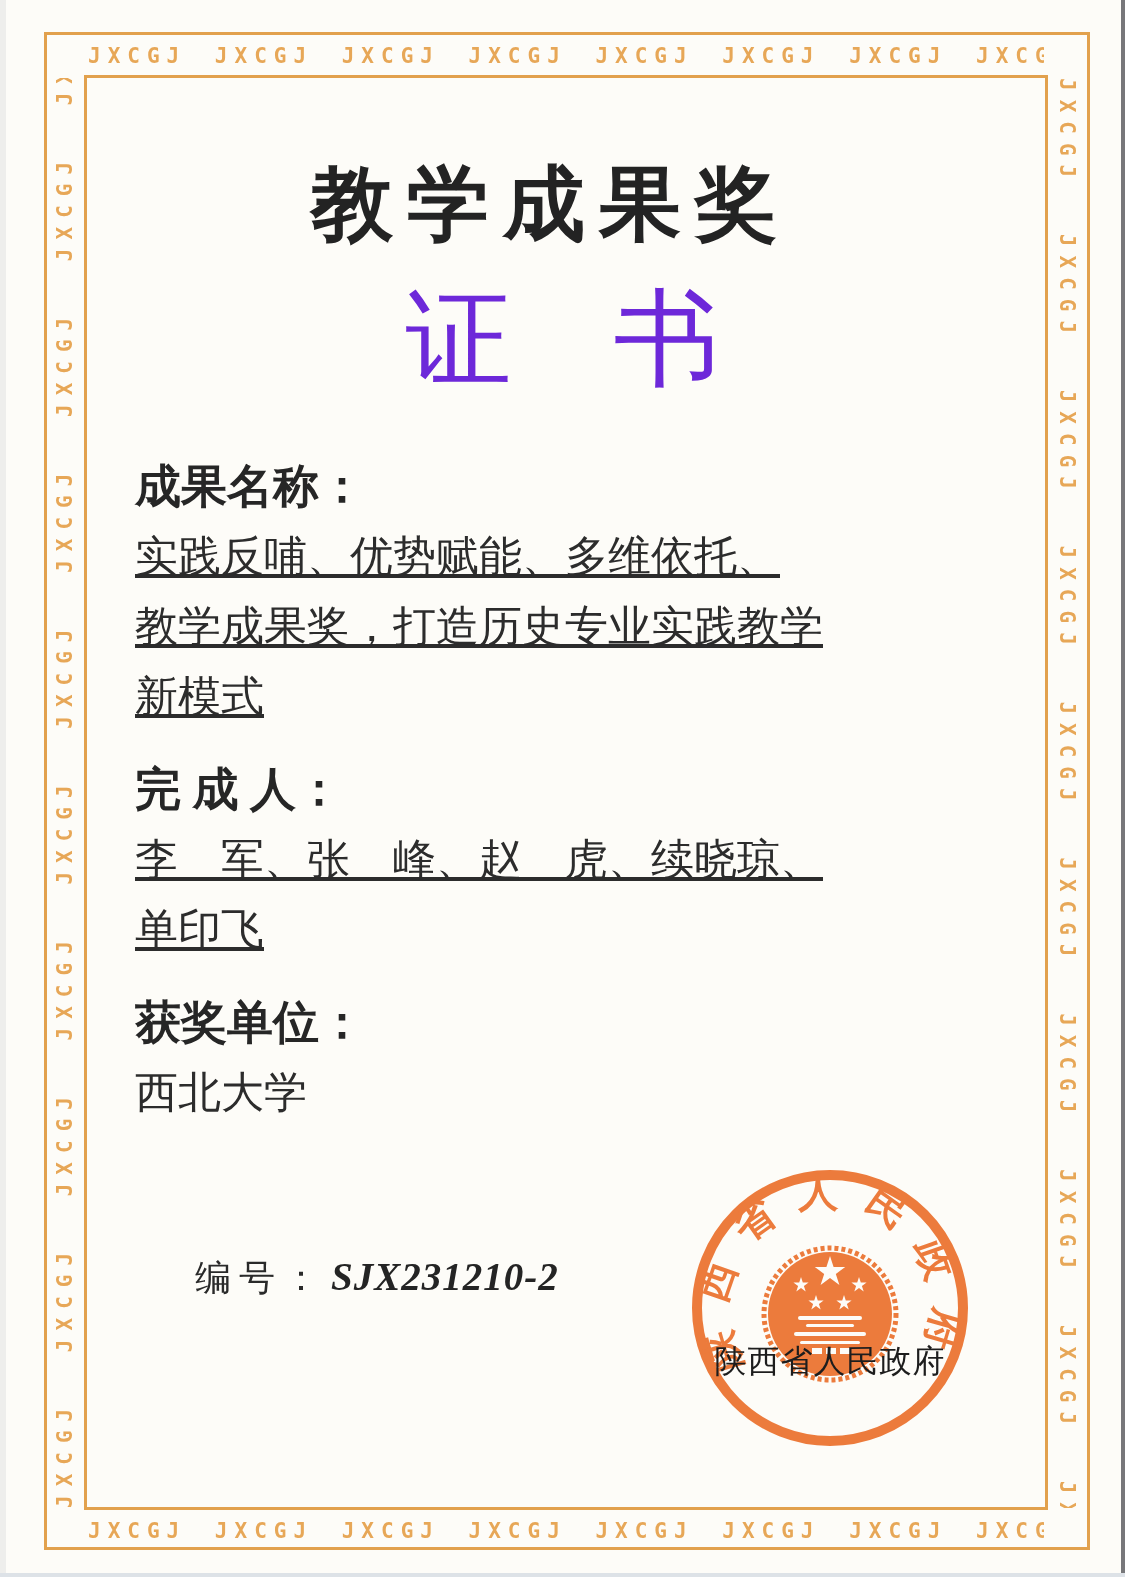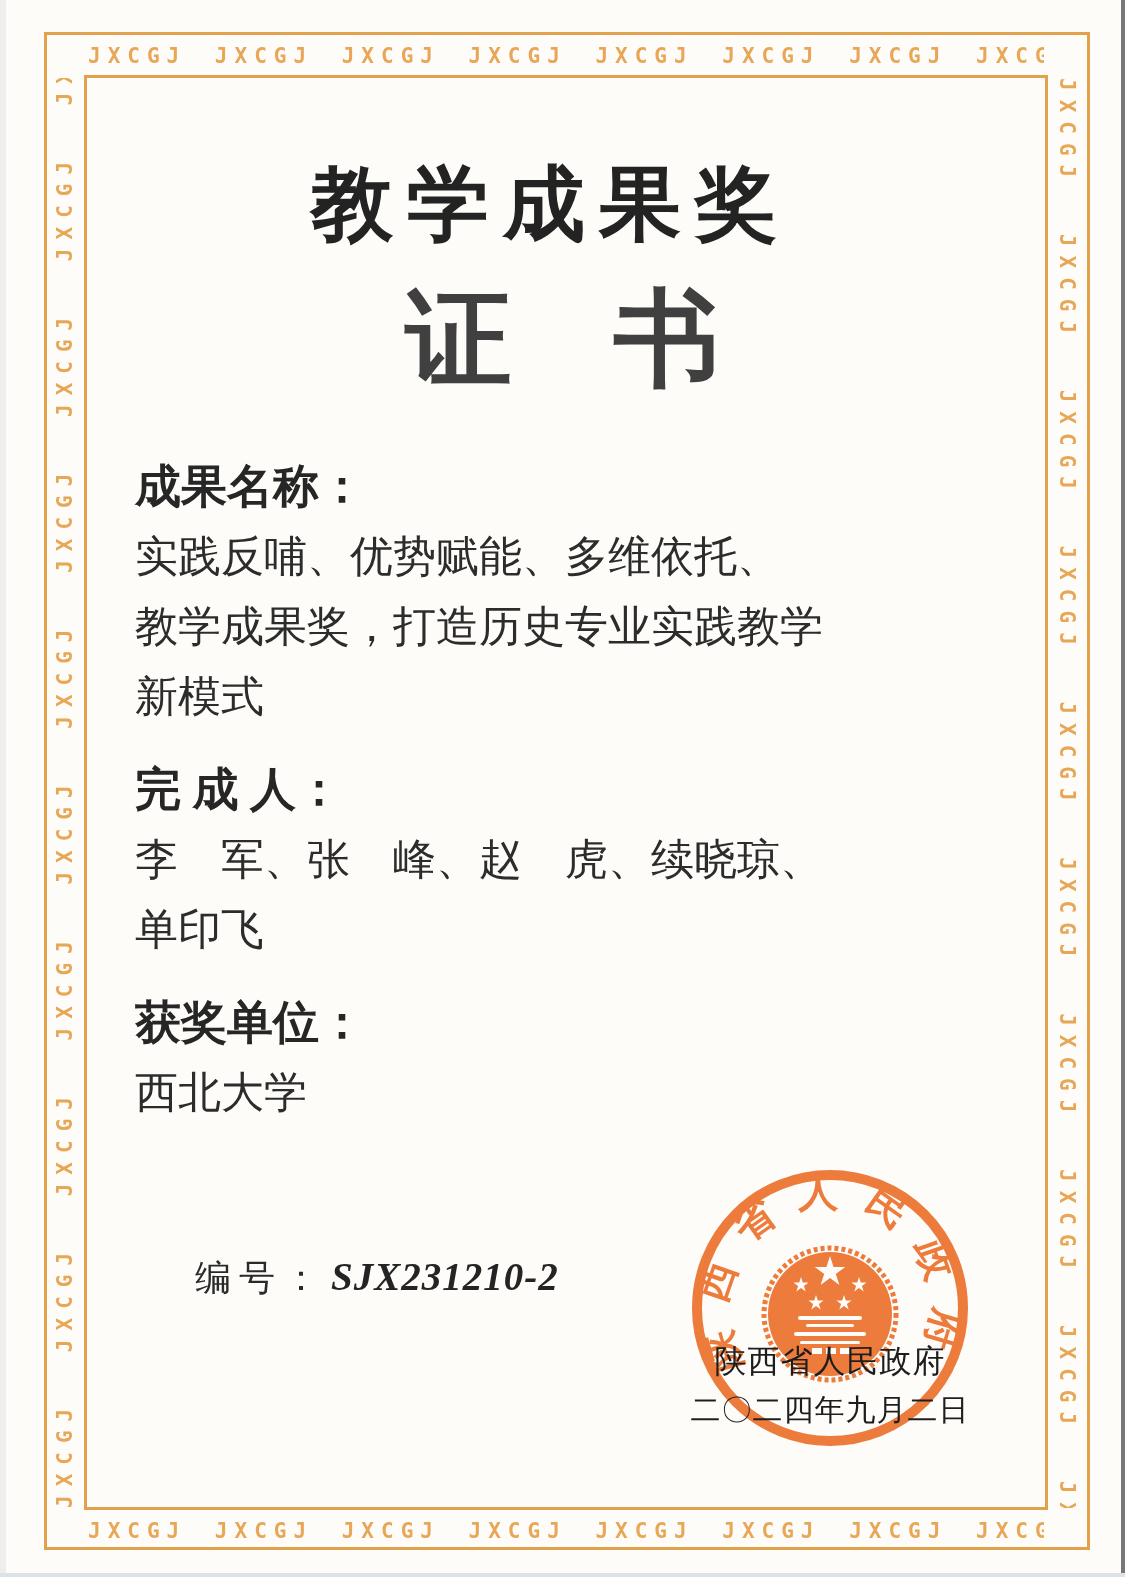--- a/index.html
+++ b/index.html
@@ -40,31 +40,31 @@
   .band-left{left:46px;transform:rotate(180deg);}
   .band-right{left:1048px;}
   
   .award-title{
     position:absolute;left:0;top:150px;width:1088px;
     text-align:center;font-size:82px;font-weight:900;color:#232323;
     letter-spacing:14px;text-indent:14px;
   }
   .certificate-title{
     position:absolute;left:0;top:268px;width:1125px;
-    text-align:center;font-size:106px;font-weight:700;color:#404040;
+    text-align:center;font-size:106px;font-weight:400;color:#6d28d9;
     letter-spacing:102px;text-indent:102px;
   }
   
   .field{position:absolute;left:135px;display:flex;align-items:flex-start;flex-direction:column;}
   .field-label{
     flex:none;width:237px;font-size:46px;font-weight:900;color:#262626;
     line-height:70px;white-space:nowrap;
   }
   .field-value{font-size:43px;color:#2c2c2c;line-height:70px;white-space:nowrap;}
-  .field-value div{white-space:nowrap;}
+  .field-value div{white-space:nowrap;text-decoration:underline;}
   
   .serial{position:absolute;left:195px;top:1254px;white-space:nowrap;}
   .serial-label{font-size:36px;color:#2a2a2a;letter-spacing:8px;}
   .serial-value{font-size:39px;font-weight:bold;color:#242424;letter-spacing:1px;font-style:italic;}
   
   .seal-wrap{position:absolute;left:686px;top:1164px;width:288px;height:288px;}
   .seal-issuer{
     position:absolute;left:686px;top:1340px;width:288px;text-align:center;
     font-size:32px;color:#1d1d1d;letter-spacing:1px;white-space:nowrap;
   }
@@ -149,15 +149,14 @@
           <rect x="114" y="177" width="60" height="3" rx="1.5"></rect>
           <rect x="126" y="184" width="10" height="6"></rect>
           <rect x="140" y="184" width="10" height="6"></rect>
           <rect x="154" y="184" width="10" height="6"></rect>
         </g>
       </g>
     </svg>
   </div>
 
   <div class="seal-issuer">陕西省人民政府</div>
-  <div class="seal-date">二〇二四年九月二日</div>
 
 </div>
 
 </body></html>

